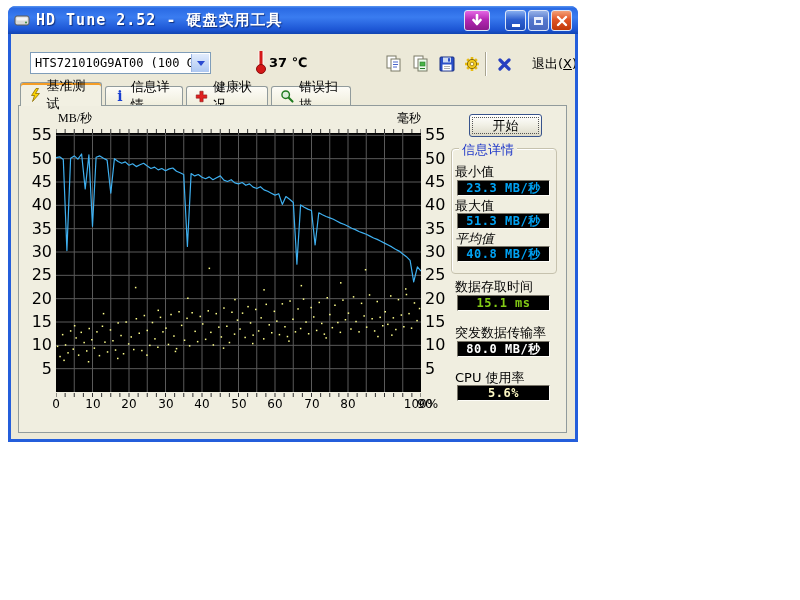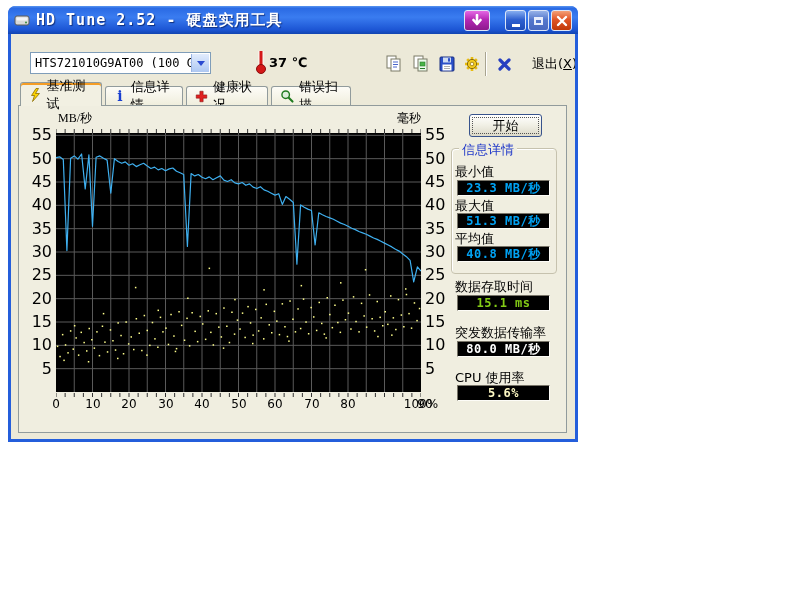--- a/index.html
+++ b/index.html
@@ -528,21 +528,21 @@
 
         <div class="start-btn">开始</div>
 
         <span class="group-title">信息详情</span>
         <div class="groupbox"></div>
 
         <span class="fieldlabel" style="top:57px;">最小值</span>
         <div class="valuebox" style="top: 74px; color: rgb(0, 162, 243);">23.3 MB/秒</div>
         <span class="fieldlabel" style="top:91px;">最大值</span>
         <div class="valuebox" style="top: 107px; color: rgb(0, 162, 243);">51.3 MB/秒</div>
-        <span class="fieldlabel" style="top:124px;">平均值</span>
+        <span class="fieldlabel" style="top:124px;font-style:italic;">平均值</span>
         <div class="valuebox" style="top: 140px; color: rgb(0, 162, 243);">40.8 MB/秒</div>
 
         <span class="fieldlabel" style="top:172px;">数据存取时间</span>
         <div class="valuebox" style="top: 189px; color: #84cc16;">15.1 ms</div>
         <span class="fieldlabel" style="top:218px;">突发数据传输率</span>
         <div class="valuebox" style="top: 235px; color: rgb(255, 255, 255);">80.0 MB/秒</div>
         <span class="fieldlabel" style="top:263px;">CPU 使用率</span>
         <div class="valuebox" style="top: 279px; color: #fef9c3;">5.6%</div>
       </div>
 

